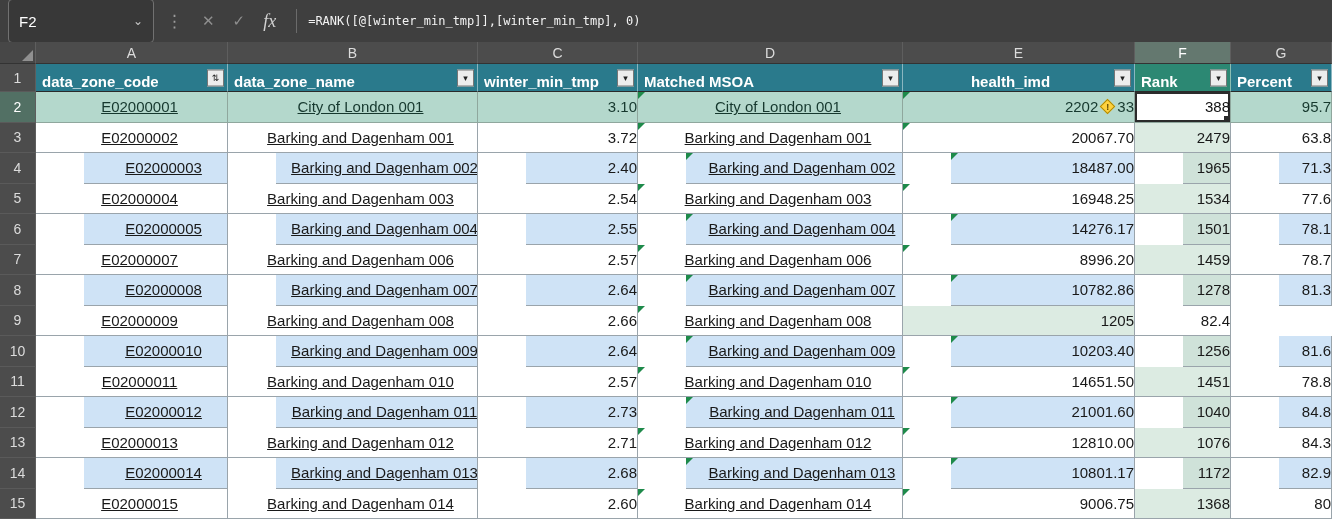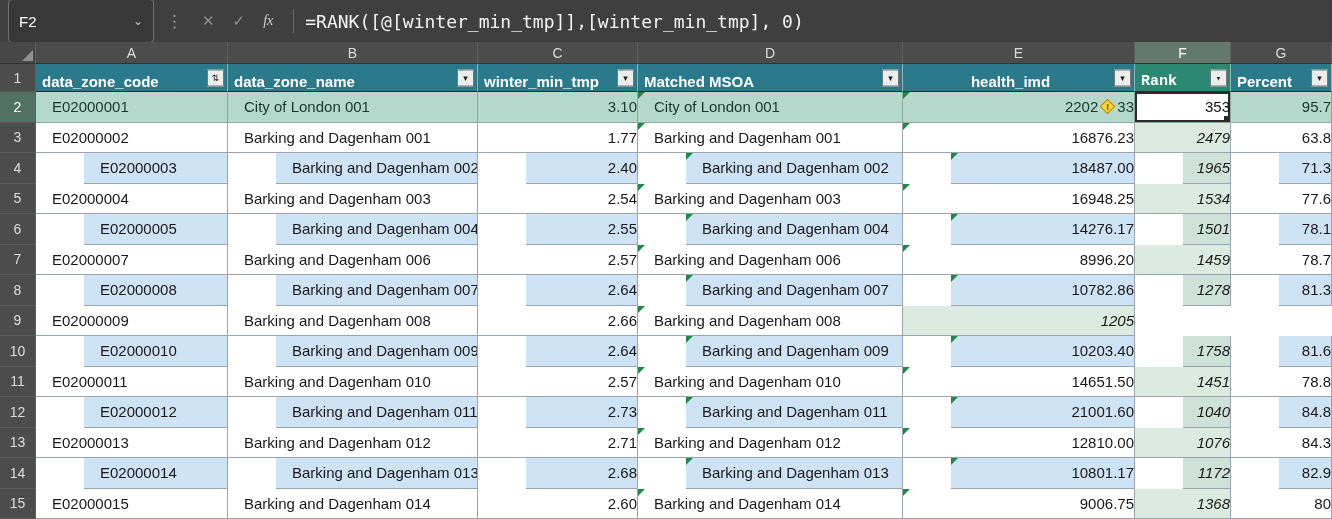--- a/index.html
+++ b/index.html
@@ -6,23 +6,23 @@
   html,body{width:1332px;height:519px;overflow:hidden;background:#3f3f3f;}
   body{font-family:"Liberation Sans",sans-serif;}
 
   
   .formula-bar{height:42px;background:#3f3f3f;display:flex;align-items:center;padding:0 8px;}
   .name-box{width:146px;height:44px;background:#383838;border:1px solid #717171;border-radius:4px;color:#fff;
             font-size:15px;display:flex;align-items:center;justify-content:space-between;padding:0 10px;cursor:pointer;}
   .name-box .chev{color:#c8c8c8;font-size:12px;line-height:1;}
   .dots{color:#9c9c9c;font-size:17px;margin:0 10px 0 12px;}
   .fbtn{color:#8f8f8f;font-size:15px;margin:0 9px;cursor:pointer;}
-  .fx{font-family:"Liberation Serif",serif;font-style:italic;color:#d2d2d2;font-size:14px;}
+  .fx{font-family:"Liberation Serif",serif;font-style:italic;color:#d2d2d2;font-size:18px;}
   .fsep{width:1px;height:24px;background:#6b6b6b;margin:0 11px;}
-  .formula-text{color:#f3f3f3;font-family:"DejaVu Sans Mono",monospace;font-size:18px;white-space:pre;flex:1;cursor:text;}
+  .formula-text{color:#f3f3f3;font-family:"DejaVu Sans Mono",monospace;font-size:12px;white-space:pre;flex:1;cursor:text;}
 
   
   .sheet{background:#fff;}
   .colhdr-row{display:grid;grid-template-columns:var(--cols);height:22px;background:#4c4c4c;}
   .corner{position:relative;border-right:1px solid #5e5e5e;border-bottom:1px solid #333;background:#474747;cursor:pointer;}
   .corner::after{content:"";position:absolute;right:2px;bottom:2px;border-bottom:11px solid #909090;border-left:11px solid transparent;}
   .colhdr{color:#dcdcdc;font-size:14px;display:flex;align-items:center;justify-content:center;
           border-right:1px solid #5e5e5e;border-bottom:1px solid #333;background:#4c4c4c;cursor:pointer;}
   .colhdr.sel{background:var(--hdr-focus-gray);color:#fff;}
 
@@ -30,32 +30,32 @@
   .hdr-row{height:28px;}
   .rownum{background:#4c4c4c;color:#dcdcdc;font-size:14px;display:flex;align-items:center;justify-content:center;
           border-right:1px solid #5e5e5e;border-bottom:1px solid #5a5a5a;cursor:pointer;}
   .rownum.selnum{background:var(--rowhdr-focus);color:#fff;}
 
   
   .hcell{position:relative;background:var(--thdr);color:#fff;font-weight:bold;font-size:15px;display:flex;align-items:center;
          padding:8px 22px 0 6px;border-right:1px solid rgba(255,255,255,.45);border-bottom:1px solid #2a2a2a;
          overflow:hidden;white-space:nowrap;cursor:pointer;}
   .hcell.center{justify-content:center;}
-  .hcell.hfocus{background:var(--thdr-focus);font-family:Liberation Mono, monospace;}
+  .hcell.hfocus{background:var(--thdr-focus);}
   .fbtn2{position:absolute;right:3px;top:50%;transform:translateY(-50%);width:17px;height:17px;background:#ededed;
          border:1px solid #767676;color:#222;font-size:9px;font-weight:normal;display:flex;align-items:center;justify-content:center;cursor:pointer;}
 
   
   .cell{position:relative;font-size:15px;color:#191919;display:flex;align-items:center;
         border-right:1px solid #9aa4ab;border-bottom:1px solid #9aa4ab;overflow:hidden;white-space:nowrap;cursor:cell;background:#fff;}
-  .a-left{justify-content:flex-start;padding-left:16px;}
+  .a-left{justify-content:center;padding-left:16px;text-decoration:underline;}
   .a-right{justify-content:flex-end;}
   .band .cell{background:var(--band);margin-left:48px;}
   .focusrow .cell{background:var(--focus-row);color:#16382e;border-right-color:#8fa79d;border-bottom-color:#8fa79d;}
-  .cell.fcol{background:var(--focus-col);font-style:italic;}
+  .cell.fcol{background:var(--focus-col);}
   .band .cell.fcol{background:var(--focus-col-band);}
   .cell.active{background:#fff;box-shadow:inset 0 0 0 2px #2b2b2b;color:#111;}
   .cell.active::after{content:"";position:absolute;right:1px;bottom:1px;width:5px;height:5px;background:#2b2b2b;}
 
   .flag{position:absolute;left:0;top:0;width:0;height:0;border-top:7px solid var(--flag);border-right:7px solid transparent;}
 
   .warn{position:relative;display:inline-flex;align-items:center;justify-content:center;width:17px;height:15px;margin:0 1px;cursor:pointer;}
   .warn::before{content:"";position:absolute;left:3px;top:2px;width:9px;height:9px;background:var(--warn);
                 border:1px solid #b08900;transform:rotate(45deg);}
   .warn b{position:relative;font-size:9px;color:#5d4700;font-weight:bold;}
@@ -139,44 +139,44 @@
           </div>
           <div class="cell a-right">
             <span class="flag"></span>
             <span>2202</span>
             <span class="warn">
               <b>!</b>
             </span>
             <span>33</span>
           </div>
           <div class="cell a-right active">
-            <span>353</span>
+            <span>388</span>
           </div>
           <div class="cell a-right">
             <span>95.7</span>
           </div>
         </div>
         <div class="row plain">
           <div class="rownum">3</div>
           <div class="cell a-left">
             <span>E02000002</span>
           </div>
           <div class="cell a-left">
             <span>Barking and Dagenham 001</span>
           </div>
           <div class="cell a-right">
-            <span>1.77</span>
+            <span>3.72</span>
           </div>
           <div class="cell a-left">
             <span class="flag"></span>
             <span>Barking and Dagenham 001</span>
           </div>
           <div class="cell a-right">
             <span class="flag"></span>
-            <span>16876.23</span>
+            <span>20067.70</span>
           </div>
           <div class="cell a-right fcol">
             <span>2479</span>
           </div>
           <div class="cell a-right">
             <span>63.8</span>
           </div>
         </div>
         <div class="row band">
           <div class="rownum">4</div>
@@ -319,20 +319,23 @@
           <div class="cell a-right">
             <span>2.66</span>
           </div>
           <div class="cell a-left">
             <span class="flag"></span>
             <span>Barking and Dagenham 008</span>
           </div>
           <div class="cell a-right fcol">
             <span>1205</span>
           </div>
+          <div class="cell a-right">
+            <span>82.4</span>
+          </div>
         </div>
         <div class="row band">
           <div class="rownum">10</div>
           <div class="cell a-left">
             <span>E02000010</span>
           </div>
           <div class="cell a-left">
             <span>Barking and Dagenham 009</span>
           </div>
           <div class="cell a-right">
@@ -340,21 +343,21 @@
           </div>
           <div class="cell a-left">
             <span class="flag"></span>
             <span>Barking and Dagenham 009</span>
           </div>
           <div class="cell a-right">
             <span class="flag"></span>
             <span>10203.40</span>
           </div>
           <div class="cell a-right fcol">
-            <span>1758</span>
+            <span>1256</span>
           </div>
           <div class="cell a-right">
             <span>81.6</span>
           </div>
         </div>
         <div class="row plain">
           <div class="rownum">11</div>
           <div class="cell a-left">
             <span>E02000011</span>
           </div>

